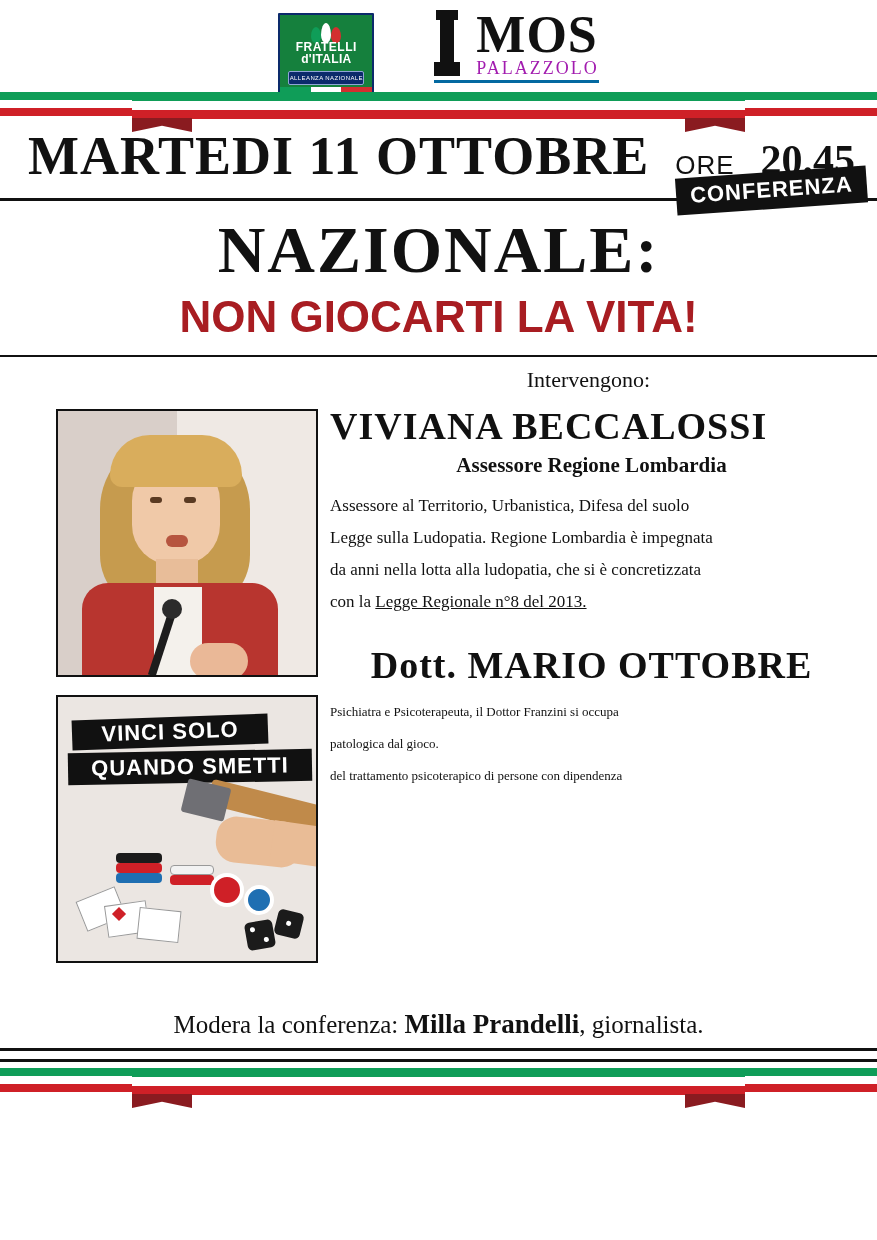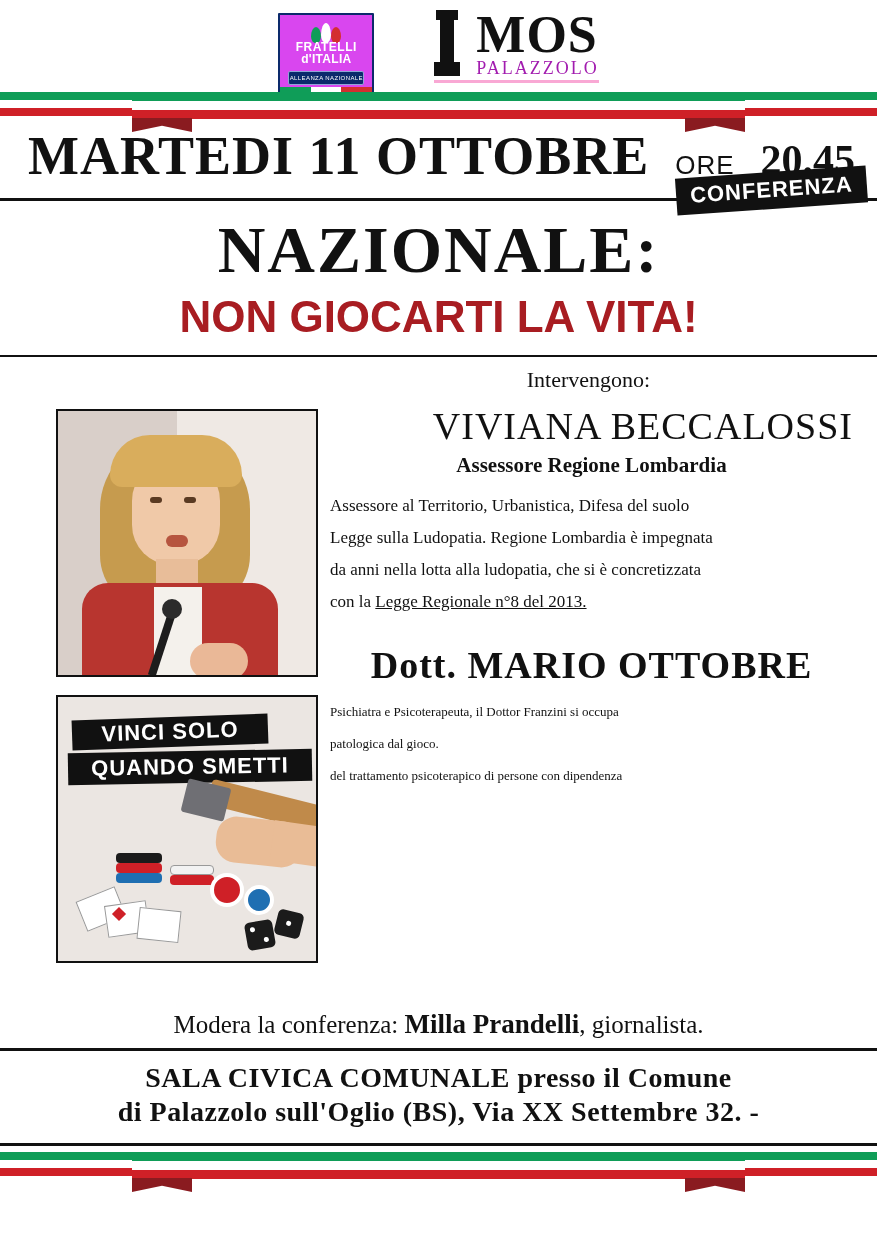--- a/index.html
+++ b/index.html
@@ -16,21 +16,21 @@
   
   .header{
     position:relative;height:92px;
     display:flex;align-items:center;justify-content:center;gap:60px;
   }
   .fdi-logo{
     width:96px;height:66px;position:relative;
   }
   .fdi-shield{
     width:96px;height:84px;border-radius:1px;
-    background:#d946ef;
+    background:#15803d;
     border:2px solid #0c2a6b;
     position:relative;overflow:hidden;
     box-sizing:border-box;
   }
   .fdi-flame{
     position:absolute;left:50%;top:6px;transform:translateX(-50%);
     width:30px;height:22px;
   }
   .fdi-flame .f1{position:absolute;left:0;top:6px;width:10px;height:16px;background:#0f9d58;border-radius:50% 50% 50% 50%/60% 60% 40% 40%;}
   .fdi-flame .f2{position:absolute;left:10px;top:2px;width:10px;height:20px;background:#ffffff;border-radius:50% 50% 50% 50%/60% 60% 40% 40%;}
@@ -51,21 +51,21 @@
     color:#fff;font-family:"Liberation Sans",sans-serif;font-size:6px;
     letter-spacing:.4px;text-align:center;line-height:12px;
   }
   .fdi-tri{
     position:absolute;left:0;right:0;bottom:0;height:8px;
     background:linear-gradient(90deg,#0f9d58 0 33.3%,#ffffff 33.3% 66.6%,#d32f2f 66.6% 100%);
   }
 
   .mos-logo{
     display:flex;align-items:flex-start;gap:16px;position:relative;
-    border-bottom:3px solid #f9a8d4;padding-bottom:2px;
+    border-bottom:3px solid #0369a1;padding-bottom:2px;
   }
   .mos-tower{
     width:26px;height:66px;position:relative;
   }
   .mos-tower .top{position:absolute;left:2px;top:0;width:22px;height:10px;background:#111;}
   .mos-tower .mid{position:absolute;left:6px;top:10px;width:14px;height:42px;background:#111;}
   .mos-tower .base{position:absolute;left:0;top:52px;width:26px;height:14px;background:#111;}
   .mos-words{display:flex;flex-direction:column;}
   .mos-main{
     font-family:"Liberation Serif",serif;font-weight:bold;
@@ -227,22 +227,22 @@
   .p2-chip-b{position:absolute;left:186px;top:188px;width:30px;height:30px;border-radius:50%;background:#1f6fb2;border:4px solid #fff;box-sizing:border-box;}
   .p2-card1{position:absolute;left:22px;top:196px;width:40px;height:30px;background:#fff;border:1px solid #999;transform:rotate(-22deg);}
   .p2-card2{position:absolute;left:48px;top:206px;width:40px;height:30px;background:#fff;border:1px solid #999;transform:rotate(-8deg);}
   .p2-card3{position:absolute;left:80px;top:212px;width:40px;height:30px;background:#fff;border:1px solid #999;transform:rotate(6deg);}
   .p2-heart{position:absolute;left:56px;top:212px;width:10px;height:10px;background:#cf2027;transform:rotate(45deg);}
   .p2-die1{position:absolute;left:188px;top:224px;width:28px;height:28px;background:#1b1b1b;border-radius:5px;transform:rotate(-10deg);}
   .p2-die2{position:absolute;left:218px;top:214px;width:26px;height:26px;background:#1b1b1b;border-radius:5px;transform:rotate(14deg);}
   .p2-pip{position:absolute;width:5px;height:5px;background:#fff;border-radius:50%;}
 
   .speaker-name{
-    font-family:"Liberation Serif",serif;font-weight:normal;
-    font-size:38px;letter-spacing:1px;text-align:right;line-height:42px;
+    font-family:"Liberation Serif",serif;font-weight:bold;
+    font-size:38px;letter-spacing:1px;text-align:left;line-height:42px;
     margin-top:8px;
   }
   .speaker-role{
     text-align:center;font-size:21px;font-weight:bold;margin-top:6px;
   }
   .speaker-bio{
     font-size:17px;line-height:32px;margin-top:12px;text-align:left;
   }
   .speaker-bio .u{text-decoration:underline;}
   .speaker-name2{
@@ -419,24 +419,20 @@
       </div>
     </div>
   </div>
 
   <div class="moderator">
     <span>Modera la conferenza: </span><b>Milla Prandelli</b><span>, giornalista.</span>
   </div>
 
   <div class="rule"></div>
 
-  <div class="venue">
-    <div class="venue-line">SALA CIVICA COMUNALE presso il Comune</div>
-    <div class="venue-line">di Palazzolo sull'Oglio (BS), Via XX Settembre 32. -</div>
-  </div>
 
   <div class="rule"></div>
 
   <div class="ribbon" style="margin-top:6px;">
     <div class="bar green"></div>
     <div class="bar white"></div>
     <div class="bar red"></div>
     <div class="rib-center">
       <div class="rc-green"></div>
       <div class="rc-white"></div>

